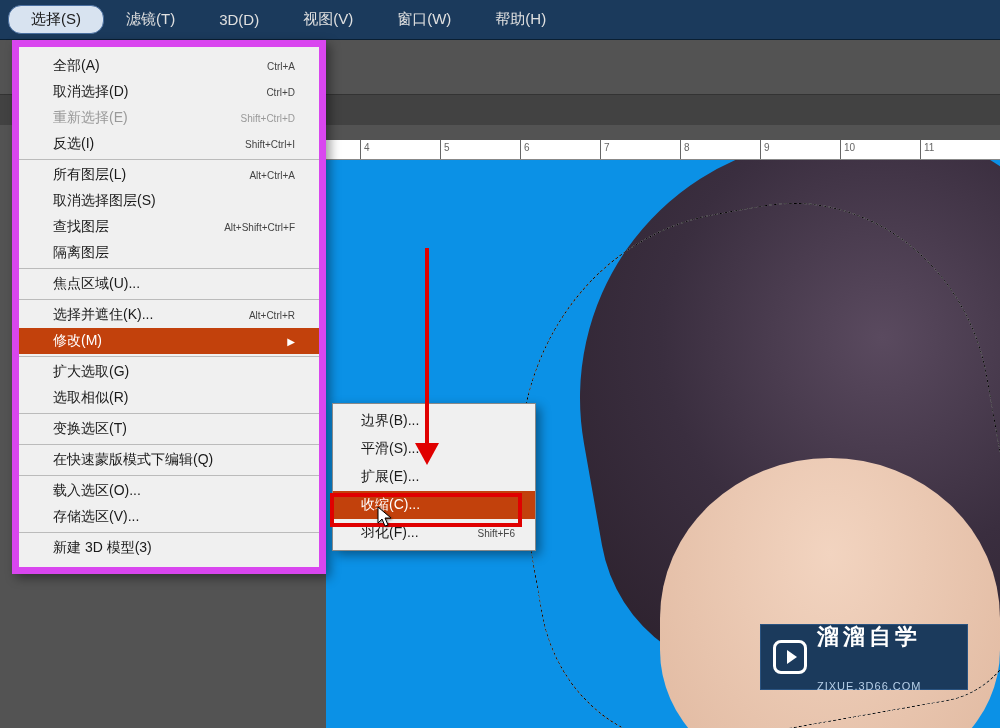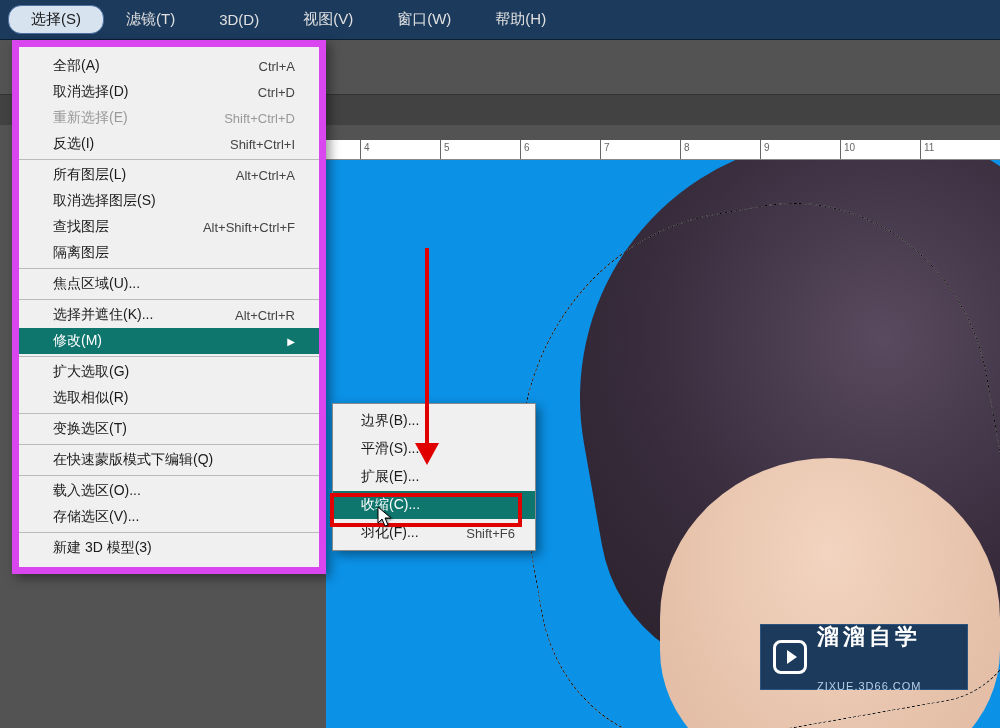--- a/index.html
+++ b/index.html
@@ -145,24 +145,24 @@
       align-items: center;
       padding: 4px 24px 4px 34px;
       cursor: pointer;
       font-size: 14px;
       color: #1a1a1a;
       height: 26px;
       position: relative;
     }
     .menu-item.disabled { color: #999; text-align: center; }
     .menu-item.highlighted {
-      background: #0f766e;
+      background: #c2410c;
       color: #ffffff;
     }
-    .menu-item .shortcut { color: #444; font-size: 13px; }
+    .menu-item .shortcut { color: #444; font-size: 10px; }
     .menu-item.disabled .shortcut { color: #999; }
     .menu-item .arrow {
       margin-left: 8px;
       font-size: 10px;
     }
     
     
     .submenu {
       position: absolute;
       top: 403px;

